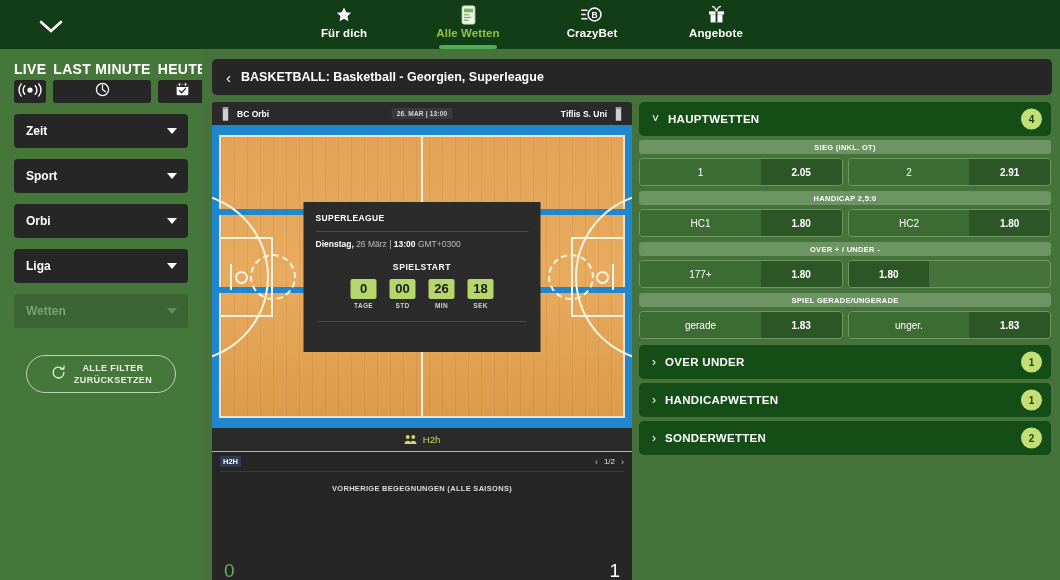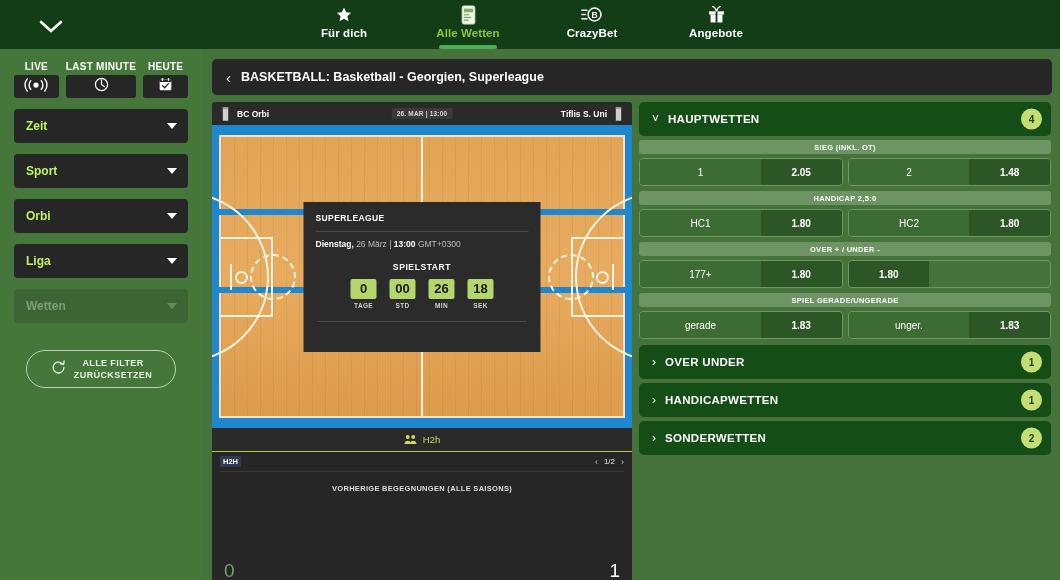--- a/index.html
+++ b/index.html
@@ -46,35 +46,35 @@
 
   
   .sidebar {
     position: absolute; left: 0; top: 49px; width: 202px; height: 531px;
     background: #45763a;
     padding: 8px 14px 0 14px;
   }
   .quick-row { display: flex; gap: 7px; margin-top: 4px; }
   .quick-btn-wrap { flex: 1; display: flex; flex-direction: column; align-items: center; }
   .quick-label {
-    font-size: 10px; font-weight: bold; color: #ffffff;
+    font-size: 14px; font-weight: bold; color: #ffffff;
     letter-spacing: .3px; margin-bottom: 3px; white-space: nowrap;
   }
   .quick-btn {
     width: 100%; height: 23px; background: #262626; border-radius: 3px;
     display: flex; align-items: center; justify-content: center; cursor: pointer;
   }
 
   .filter-sel {
     position: relative;
     height: 34px; background: #262626; border-radius: 4px;
     margin-top: 11px; display: flex; align-items: center;
     padding: 0 12px; cursor: pointer;
   }
-  .filter-sel .lbl { font-size: 12px; font-weight: bold; color: #bef264; }
+  .filter-sel .lbl { font-size: 12px; font-weight: bold; color: #ffffff; }
   .filter-sel.disabled { background: #3c6434; }
   .filter-sel.disabled .lbl { color: #7d9f74; }
   .caret {
     position: absolute; right: 11px; top: 50%; transform: translateY(-50%);
     width: 0; height: 0; border-left: 5px solid transparent;
     border-right: 5px solid transparent; border-top: 6px solid #ffffff;
   }
   .filter-sel.disabled .caret { border-top-color: #7d9f74; opacity: .65; }
 
   .reset-btn {
@@ -533,21 +533,21 @@
       </div>
 
       <div class="mkt-title">SIEG (INKL. OT)</div>
       <div class="mkt-row">
         <div class="odds-btn">
           <span class="name">1</span>
           <span class="val">2.05</span>
         </div>
         <div class="odds-btn">
           <span class="name">2</span>
-          <span class="val">1.48</span>
+          <span class="val">2.91</span>
         </div>
       </div>
 
       <div class="mkt-title">HANDICAP 2,5:0</div>
       <div class="mkt-row">
         <div class="odds-btn">
           <span class="name">HC1</span>
           <span class="val">1.80</span>
         </div>
         <div class="odds-btn">

